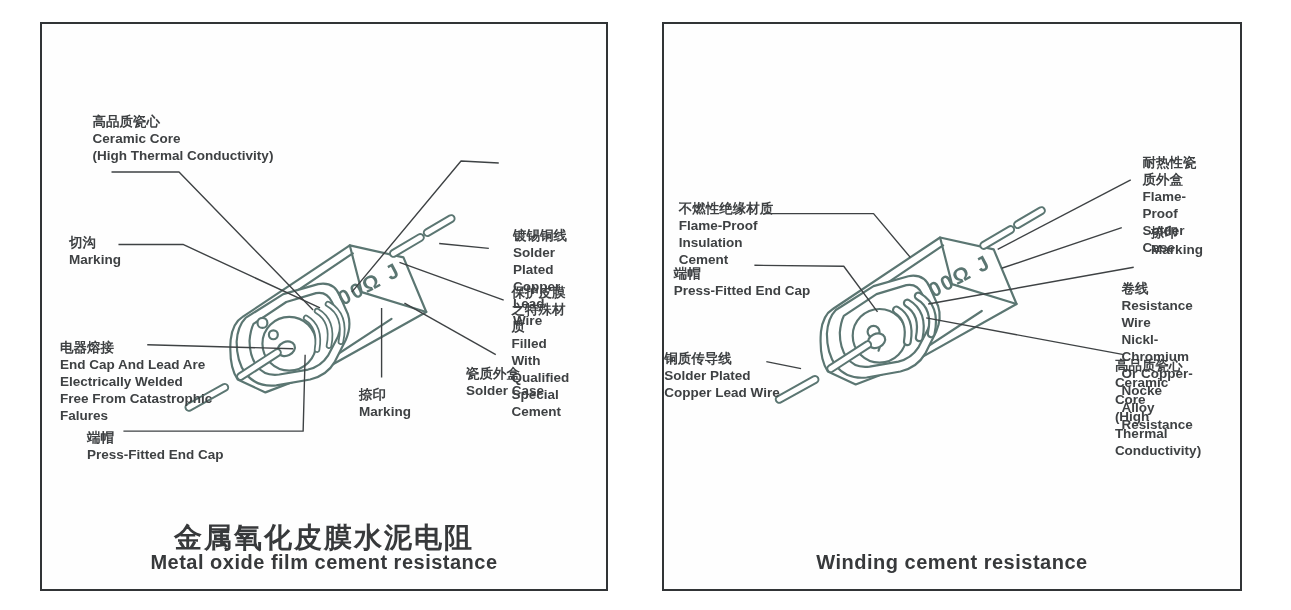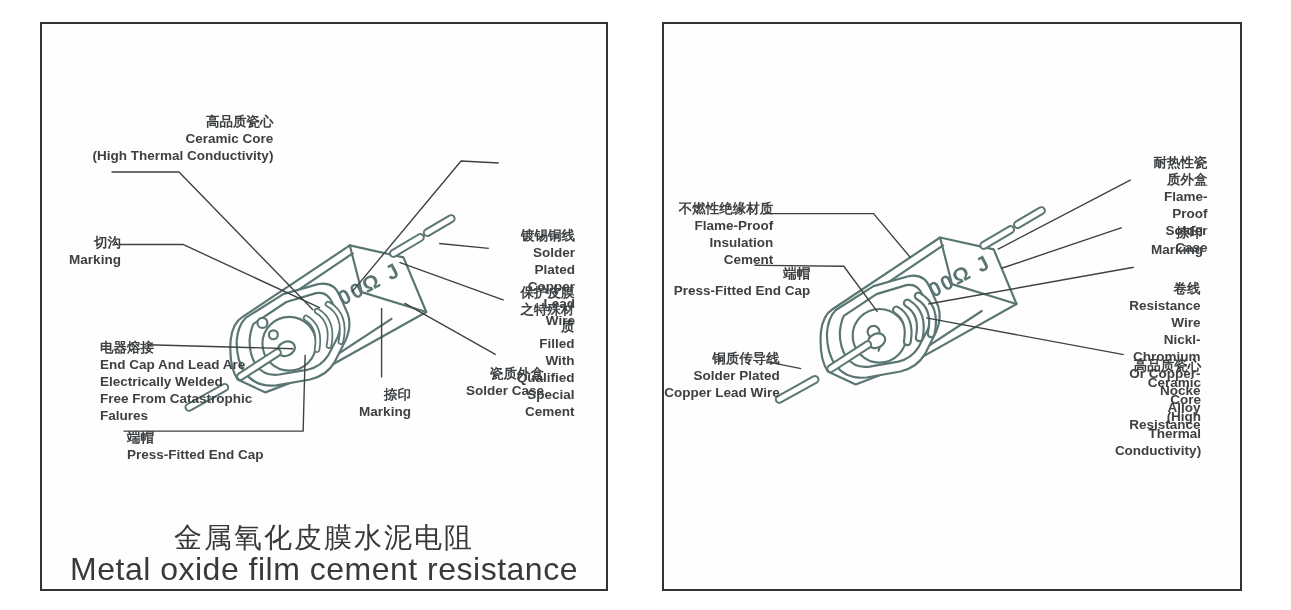--- a/index.html
+++ b/index.html
@@ -3,25 +3,25 @@
 <meta charset="utf-8">
 <style>
   html,body{margin:0;padding:0;background:#ffffff;}
   #stage{position:relative;width:1291px;height:610px;background:#ffffff;overflow:hidden;
          font-family:"Liberation Sans","DejaVu Sans",sans-serif;}
   .panel{position:absolute;top:22px;height:569px;background:#fefefe;border:2px solid #313436;box-sizing:border-box;}
   #panel-left{left:40px;width:568px;}
   #panel-right{left:662px;width:580px;}
   svg.art{position:absolute;left:0;top:0;width:100%;height:100%;}
   .lbl{position:absolute;font-size:13.5px;line-height:17px;font-weight:600;color:#3e4143;white-space:pre-line;}
-  .c{transform:translateX(-50%);text-align:right;}
-  .l{text-align:left;margin-left:40px;}
-  .title-zh{position:absolute;left:50%;transform:translateX(-50%);font-size:28px;font-weight:400;
+  .c{transform:translateX(-50%);text-align:left;}
+  .l{text-align:left;}
+  .title-zh{position:absolute;left:50%;transform:translateX(-50%);font-size:28px;font-weight:700;
             color:#37393b;letter-spacing:2px;white-space:nowrap;}
-  .title-en{position:absolute;left:50%;transform:translateX(-50%);font-size:32px;font-weight:400;
+  .title-en{position:absolute;left:50%;transform:translateX(-50%);font-size:20px;font-weight:700;
             color:#37393b;letter-spacing:0.5px;white-space:nowrap;}
 </style>
 </head>
 <body>
 
 <div id="stage">
 
   <div class="panel" id="panel-left">
 
     <svg class="art" viewBox="0 0 568 569">
@@ -182,15 +182,16 @@
     <div class="lbl c" style="left:497px;top:256px">卷线
 Resistance Wire
 Nickl-Chromium
 Or Copper-Nocke
 Alloy Resistance</div>
     <div class="lbl c" style="left:494px;top:333px">高品质瓷心
 Ceramic Core
 (High Thermal
 Conductivity)</div>
 
+    <div class="title-en" style="top:527px">Winding cement resistance</div>
   </div>
 
 </div>
 
 </body></html>

